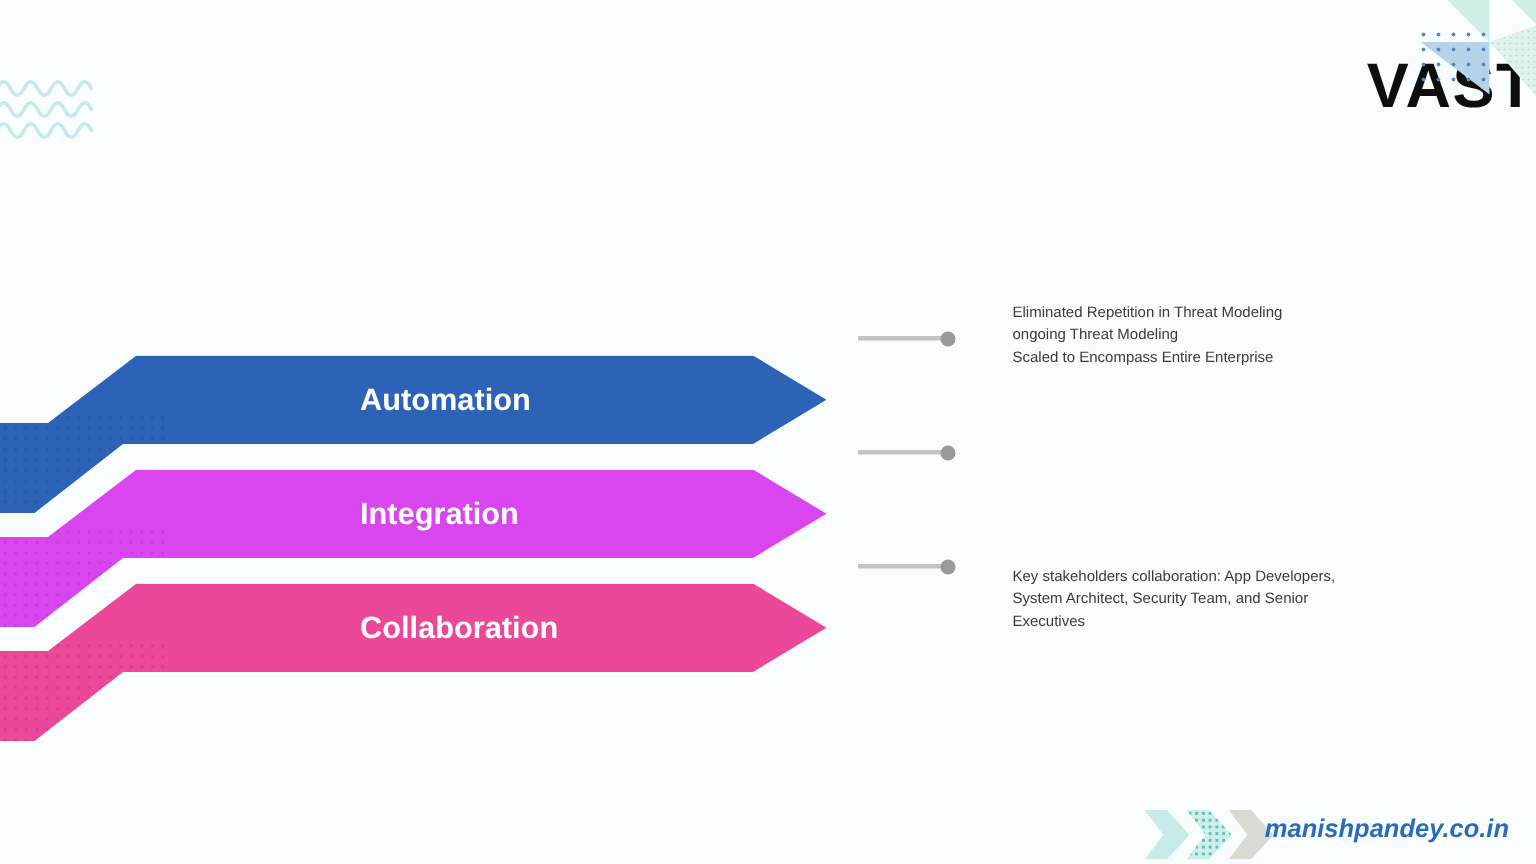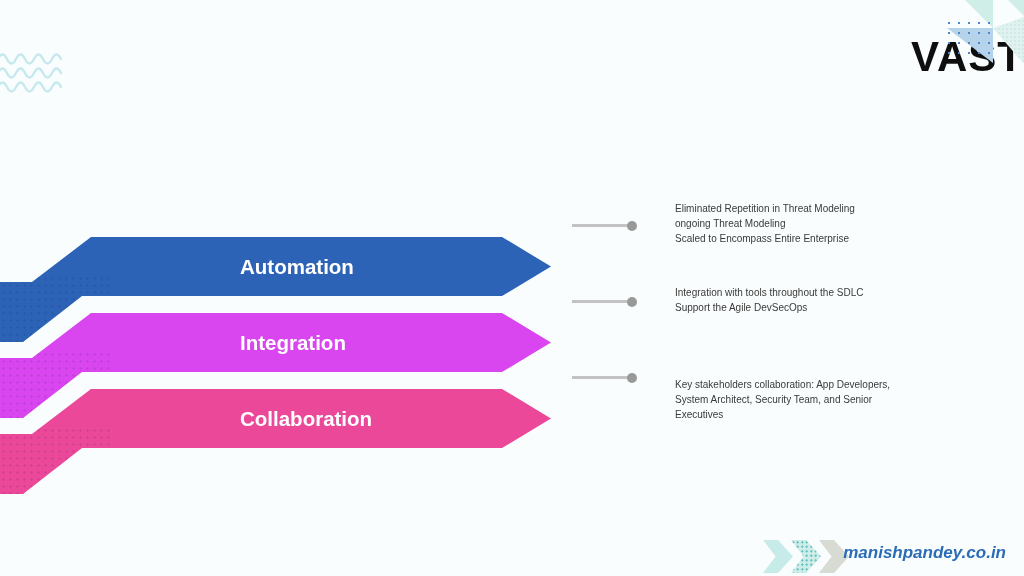--- a/index.html
+++ b/index.html
@@ -107,22 +107,20 @@
 ongoing Threat Modeling
 Scaled to Encompass Entire Enterprise</div>
   </div>
 
   <div class="row r2">
     <div class="ribbon" style="background-color: #d946ef;">
       <span class="ribbon-label">Integration</span>
     </div>
     <div class="connector-line" style="background-color: rgb(195, 195, 195);"></div>
     <div class="connector-dot" style="background-color: rgb(153, 153, 153);"></div>
-    <div class="desc">Integration with tools throughout the SDLC
-Support the Agile DevSecOps</div>
   </div>
 
   <div class="row r3">
     <div class="ribbon" style="background-color: #ec4899;">
       <span class="ribbon-label">Collaboration</span>
     </div>
     <div class="connector-line" style="background-color: rgb(195, 195, 195);"></div>
     <div class="connector-dot" style="background-color: rgb(153, 153, 153);"></div>
     <div class="desc">Key stakeholders collaboration: App Developers,
 System Architect, Security Team, and Senior

